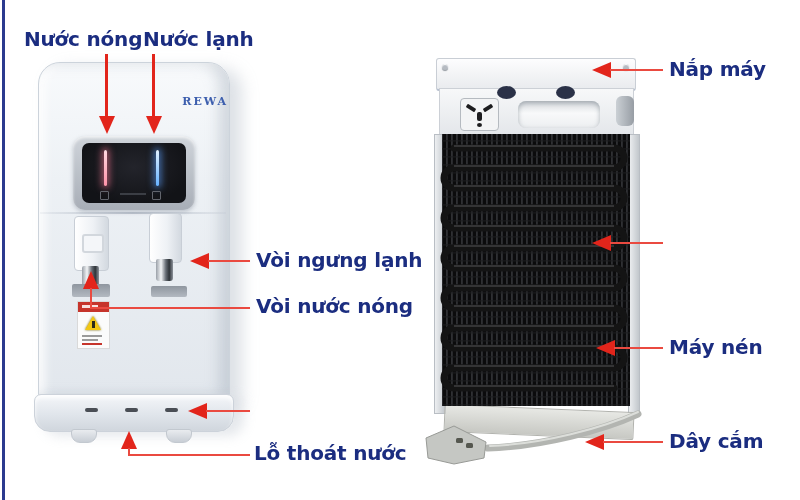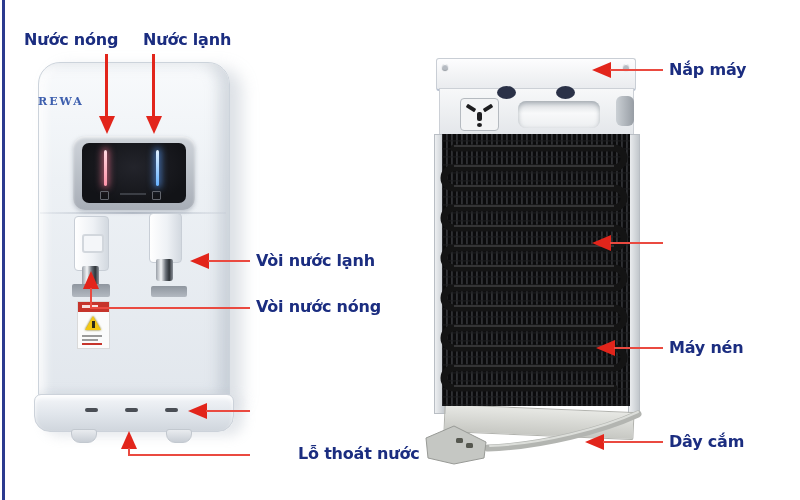--- a/index.html
+++ b/index.html
@@ -4,39 +4,39 @@
 <style>
   html,body{margin:0;padding:0;background:#fff;}
   .scene{position:relative;width:800px;height:500px;background:#ffffff;overflow:hidden;
          font-family:"DejaVu Sans","Liberation Sans",sans-serif;}
   .abs{position:absolute;}
 
   
   .rule-left{left:2px;top:0;width:3px;height:500px;background:#2b3a8f;}
 
   
-  .lbl{position:absolute;font-size:16px;font-weight:700;color:#1b2d80;white-space:nowrap;
+  .lbl{position:absolute;font-size:20px;font-weight:700;color:#1b2d80;white-space:nowrap;
        letter-spacing:-0.2px;line-height:19px;}
   .h-line{position:absolute;height:2px;background:#ea4a40;}
   .v-line{position:absolute;width:2px;background:#ea4a40;}
   .v-line-thick{position:absolute;width:3px;background:#e2251b;}
   .head-left{position:absolute;width:0;height:0;border-top:8px solid transparent;
              border-bottom:8px solid transparent;border-right:19px solid #e2251b;}
   .head-up{position:absolute;width:0;height:0;border-left:8px solid transparent;
            border-right:8px solid transparent;border-bottom:18px solid #e2251b;}
   .head-down{position:absolute;width:0;height:0;border-left:8px solid transparent;
              border-right:8px solid transparent;border-top:18px solid #e2251b;}
 
   
   .fd-body{left:38px;top:62px;width:190px;height:334px;
            background:linear-gradient(180deg,#f8fafc,#edf1f5 35%,#e2e7ed);
            border:1px solid #ccd3db;border-radius:22px 22px 4px 4px;
            box-shadow:inset -10px 0 14px rgba(150,160,175,.35),inset 6px 2px 10px rgba(255,255,255,.85),
                       12px 6px 16px rgba(165,175,190,.38);}
-  .fd-logo{left:38px;top:95px;width:190px;text-align:left;font-size:11px;font-weight:700;
+  .fd-logo{left:38px;top:95px;width:190px;text-align:right;font-size:11px;font-weight:700;
            letter-spacing:2px;color:#3d5fae;font-family:"DejaVu Serif","Liberation Serif",serif;}
   .fd-seam{left:40px;top:212px;width:186px;height:2px;
            background:linear-gradient(90deg,rgba(160,170,185,.1),rgba(145,155,170,.55),rgba(160,170,185,.1));}
   .panel-frame{left:73px;top:136px;width:122px;height:74px;border-radius:12px;
                background:linear-gradient(180deg,#cfd4da,#a8aeb7);
                box-shadow:inset 0 2px 3px rgba(255,255,255,.7),0 2px 4px rgba(120,130,145,.4);}
   .panel-screen{left:82px;top:143px;width:104px;height:60px;border-radius:7px;
                 background:radial-gradient(ellipse at 50% 40%,#23242b 0%,#121317 75%);}
   .ind{position:absolute;top:150px;width:3px;height:36px;border-radius:2px;}
   .ind-hot{left:104px;background:linear-gradient(180deg,#ffd9e1,#ff93a8);box-shadow:0 0 7px 2px rgba(255,120,150,.65);}
@@ -171,23 +171,23 @@
   <svg class="abs cord" width="260" height="150" viewBox="0 0 260 150">
     <path d="M 220 84 C 185 100, 125 116, 70 118" fill="none" stroke="#b3b5b1" stroke-width="7" stroke-linecap="round"></path>
     <path d="M 220 82 C 185 98, 125 114, 72 116" fill="none" stroke="#dcdeda" stroke-width="2" stroke-linecap="round"></path>
     <polygon points="8,108 36,96 68,112 66,128 36,134 10,128" fill="#c5c7c3" stroke="#989a96" stroke-width="1"></polygon>
     <rect x="38" y="108" width="7" height="5" rx="1.5" fill="#55574f"></rect>
     <rect x="48" y="113" width="7" height="5" rx="1.5" fill="#55574f"></rect>
   </svg>
 
   <span class="lbl" style="left:24px;top:30px;">Nước nóng</span>
   <span class="lbl" style="left:143px;top:30px;">Nước lạnh</span>
-  <span class="lbl" style="left:256px;top:251px;">Vòi nước lạnh</span>
+  <span class="lbl" style="left:256px;top:251px;">Vòi ngưng lạnh</span>
   <span class="lbl" style="left:256px;top:297px;">Vòi nước nóng</span>
-  <span class="lbl" style="left:254px;top:444px;margin-left:44px;">Lỗ thoát nước</span>
+  <span class="lbl" style="left:254px;top:444px;">Lỗ thoát nước</span>
 
   <div class="v-line-thick" style="left:105px;top:54px;height:64px;"></div>
   <div class="head-down" style="left:99px;top:116px;"></div>
   <div class="v-line-thick" style="left:152px;top:54px;height:64px;"></div>
   <div class="head-down" style="left:146px;top:116px;"></div>
 
   <div class="head-left" style="left:190px;top:253px;"></div>
   <div class="h-line" style="left:208px;top:260px;width:42px;"></div>
 
   <div class="head-up" style="left:83px;top:271px;"></div>

